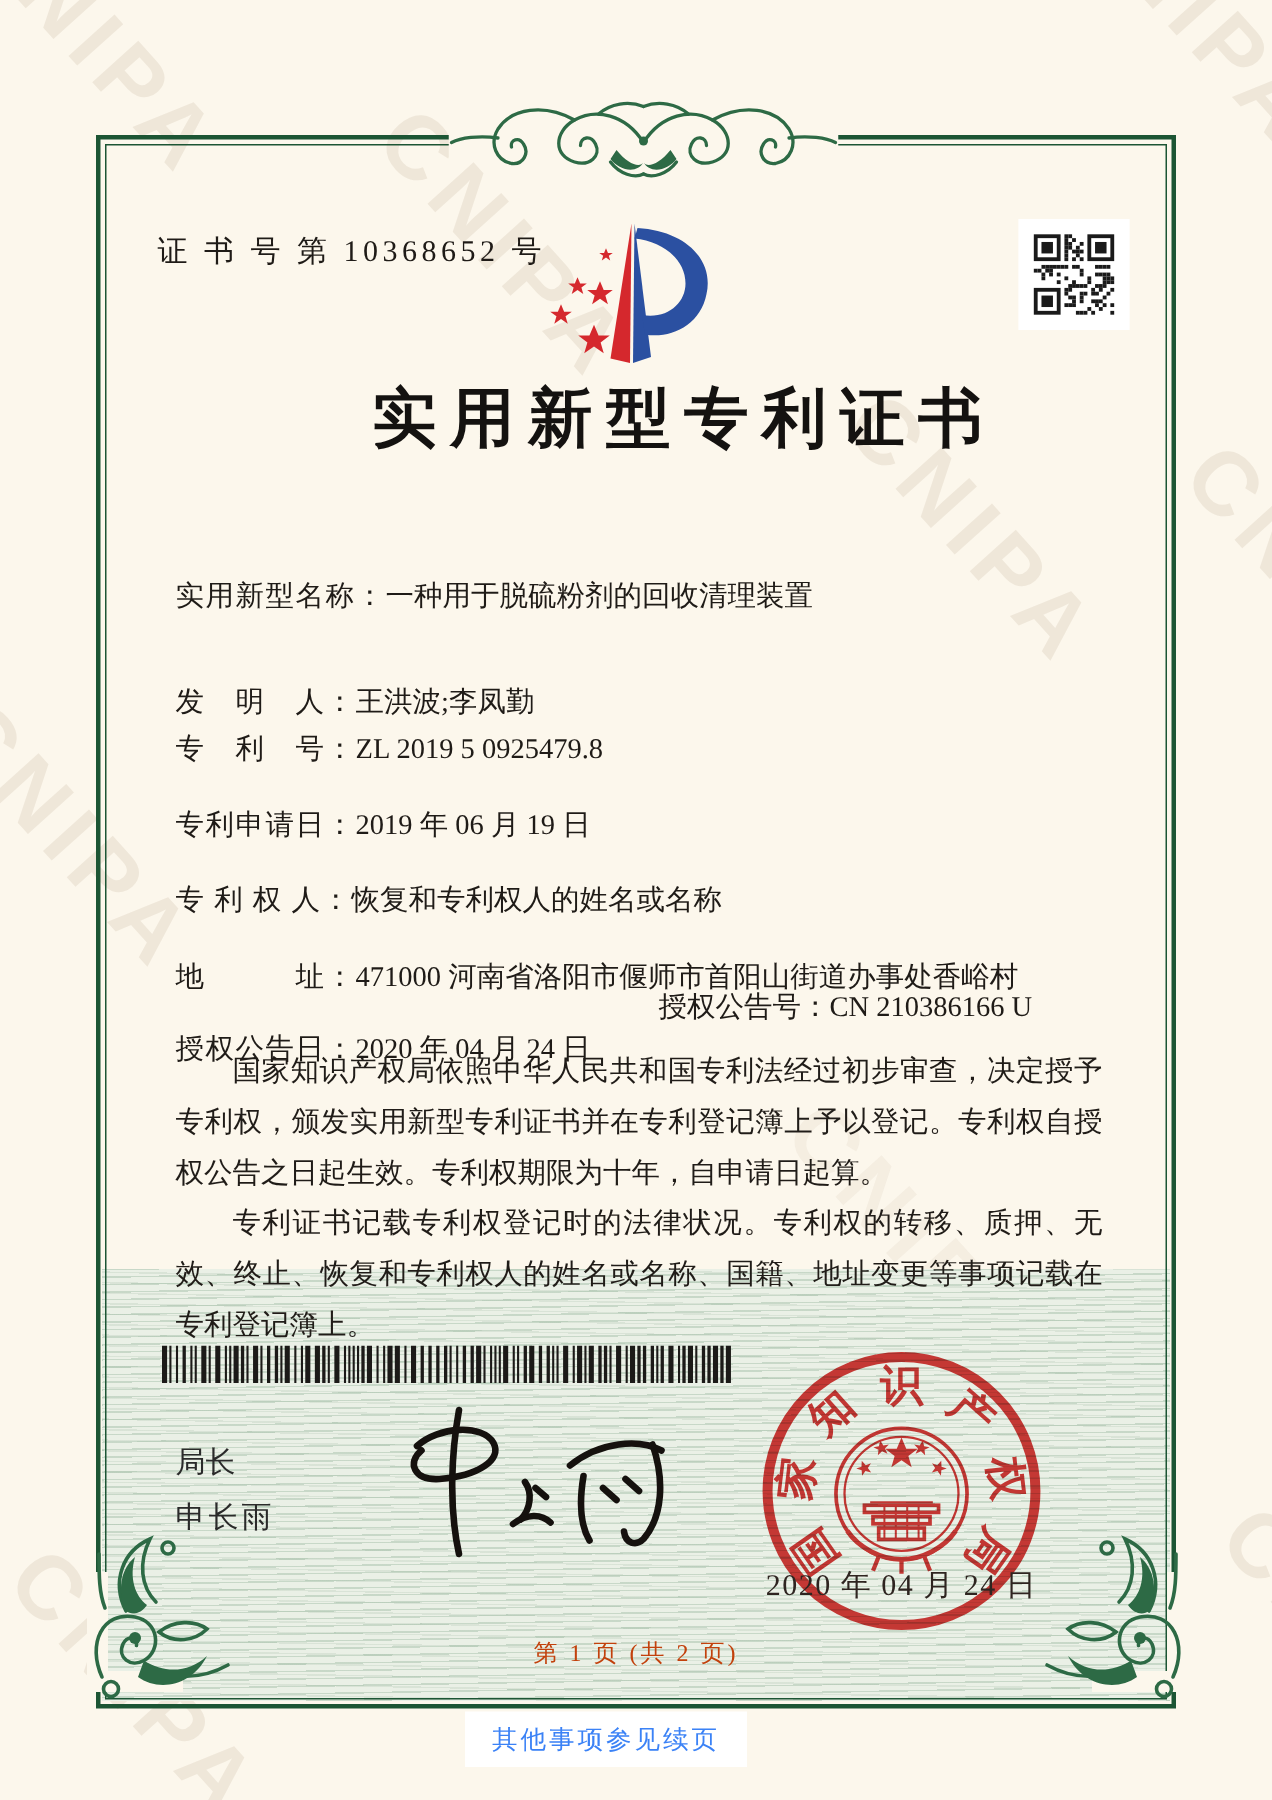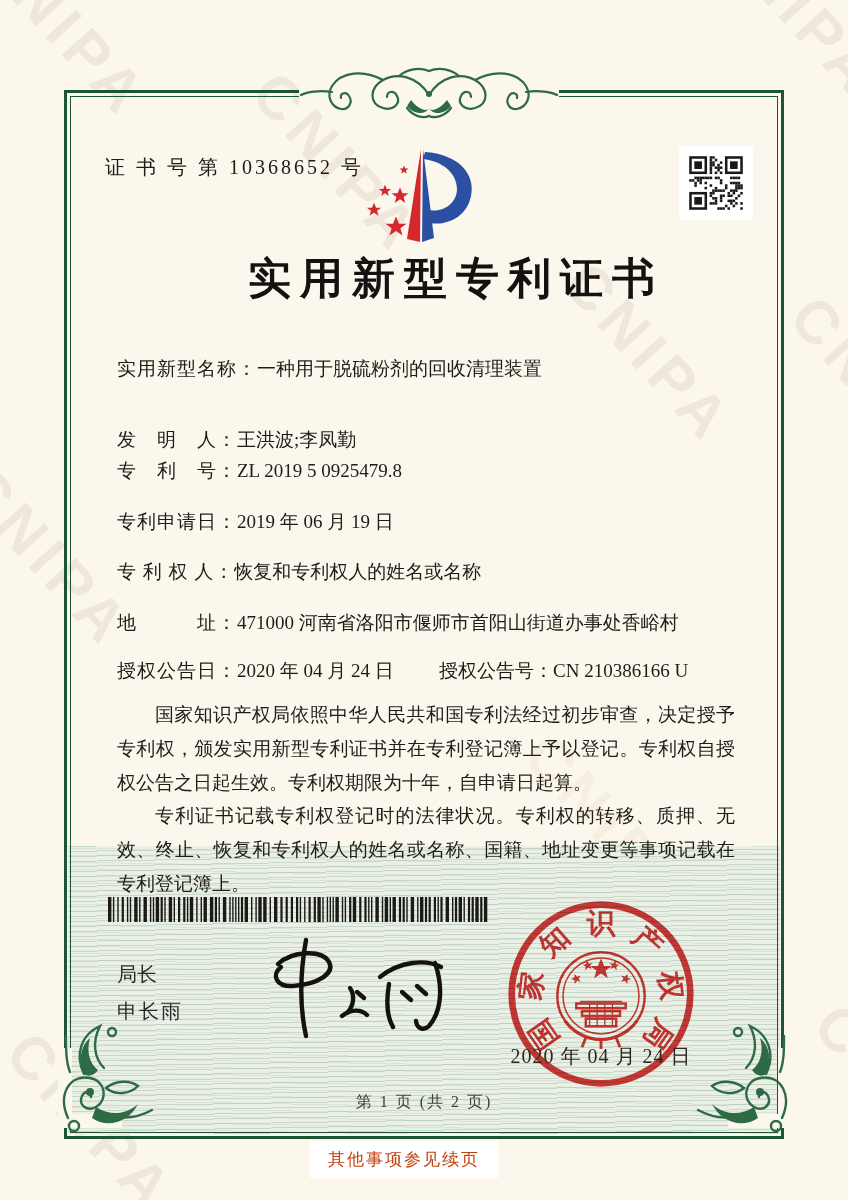--- a/index.html
+++ b/index.html
@@ -28,43 +28,43 @@
   }
   
   .cert-no{position:absolute;left:105px;top:154px;font-size:20px;letter-spacing:3px;}
   .logo{position:absolute;left:362px;top:144px;}
   .qr{position:absolute;left:679px;top:146px;width:74px;height:74px;background:#fff;padding:0;}
   .title{
     position:absolute;left:0;top:250px;width:100%;text-align:center;
     font-size:43px;font-weight:600;letter-spacing:9px;color:#141210;padding-left:32px;
   }
   
-  .field{position:absolute;left:117px;font-size:19px;white-space:nowrap;}
+  .field{position:absolute;left:117px;font-size:19px;white-space:nowrap;margin-top:28px;}
   .field .lbl{letter-spacing:1px;}
   .grant-no{position:absolute;left:439px;font-size:19px;white-space:nowrap;}
   
   .body-text{
     position:absolute;left:117px;top:698px;width:618px;
     font-size:19px;line-height:1.78;text-align:justify;color:#201c18;
   }
   .body-text p{margin:0;text-indent:2em;}
   
   .barcode{position:absolute;left:108px;top:897px;}
   .signer-title{position:absolute;left:117px;top:961px;font-size:20px;font-family:"Liberation Sans","DejaVu Sans",sans-serif;color:#2a2a2a;}
   .signer-name{position:absolute;left:117px;top:998px;font-size:20px;font-family:"Liberation Sans","DejaVu Sans",sans-serif;color:#2a2a2a;letter-spacing:2px;}
   .signature{position:absolute;left:232px;top:934px;}
   .seal{position:absolute;left:506px;top:899px;mix-blend-mode:multiply;}
   .seal-date{
     position:absolute;left:601px;top:1043px;transform:translateX(-50%);
     font-size:20px;letter-spacing:1px;color:#2e2420;white-space:nowrap;
   }
-  .page-info{position:absolute;left:0;top:1092px;width:100%;text-align:center;font-size:16px;letter-spacing:2px;color:#404040;}
+  .page-info{position:absolute;left:0;top:1092px;width:100%;text-align:center;font-size:16px;letter-spacing:2px;color:#c2410c;}
   .note-box{
     position:absolute;left:404px;top:1141px;transform:translateX(-50%);
-    background:#ffffff;padding:7px 18px;font-size:17px;letter-spacing:2px;color:#c2410c;white-space:nowrap;
+    background:#ffffff;padding:7px 18px;font-size:17px;letter-spacing:2px;color:#3b82f6;white-space:nowrap;
   }
   
   .orn-top{position:absolute;left:299px;top:64px;}
   .orn-bl{position:absolute;left:54px;top:1018px;}
   .orn-br{position:absolute;left:684px;top:1018px;}
 </style>
 </head>
 <body>
 
 <div class="page">

